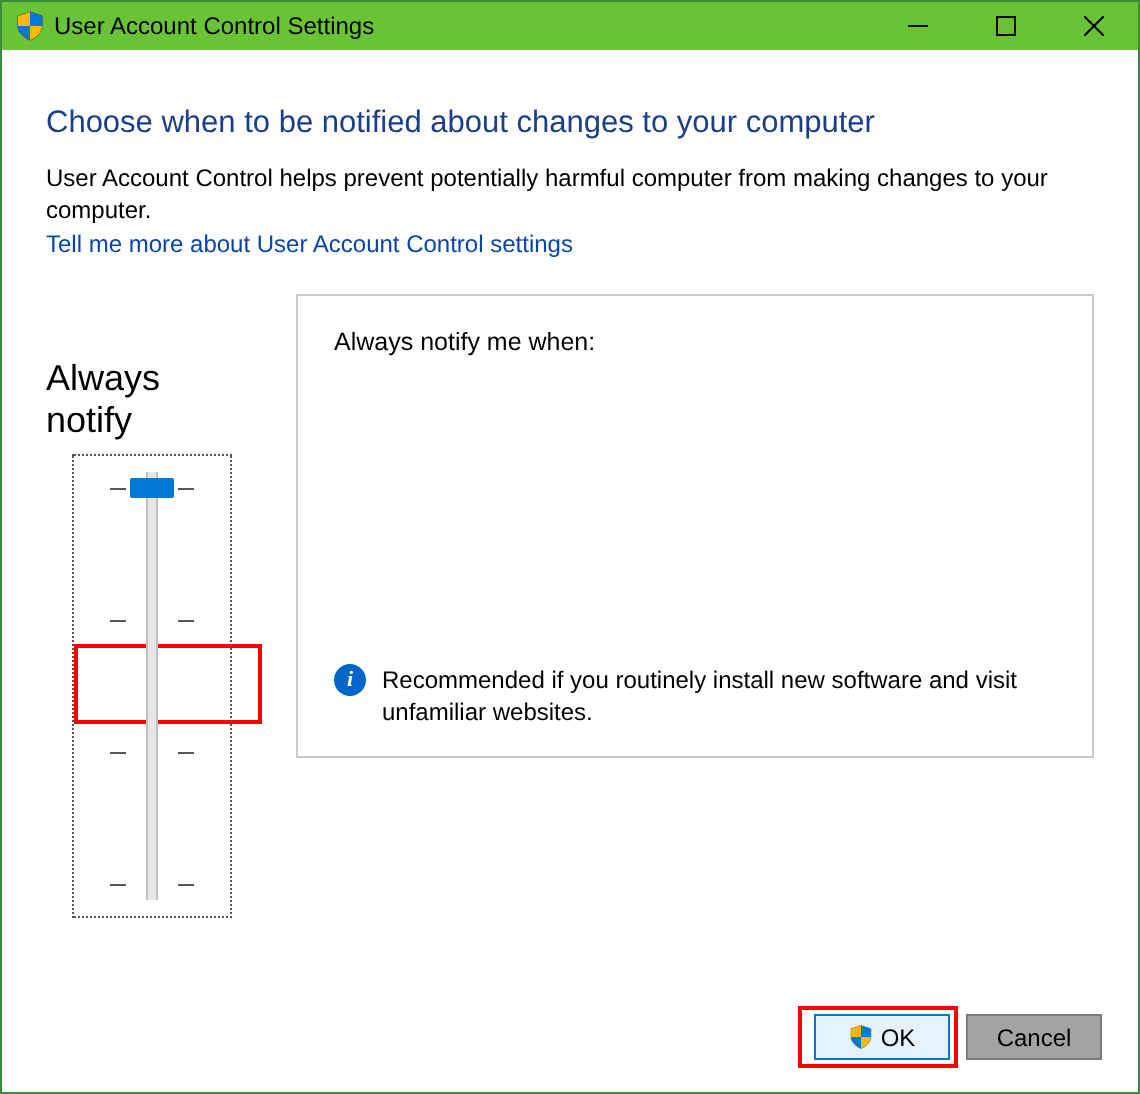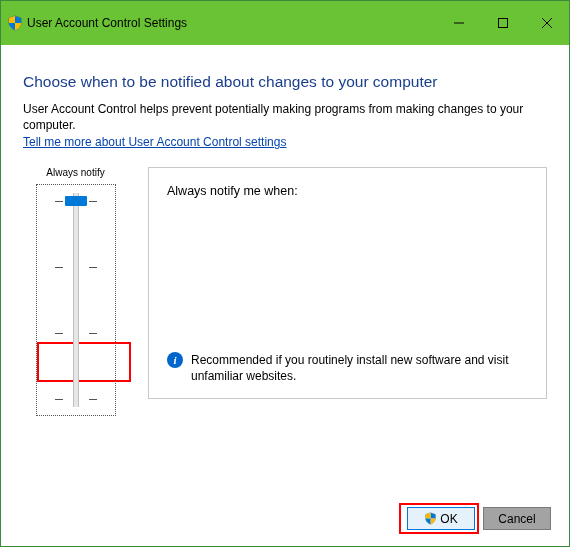--- a/index.html
+++ b/index.html
@@ -10,21 +10,21 @@
     color: #000;
     background: #fff;
     width: 570px;
     height: 547px;
     border: 1px solid #3c8a3c;
     display: flex;
     flex-direction: column;
   }
   .titlebar {
     background: #6ac335;
-    height: 44px;
+    height: 24px;
     display: flex;
     align-items: center;
     padding: 0 0 0 6px;
     color: #000;
   }
   .titlebar .title-text {
     flex: 1;
     font-size: 12px;
     padding-left: 4px;
   }
@@ -50,35 +50,35 @@
     margin: 8px 0 10px 0;
   }
   .desc {
     font-size: 12px;
     color: #000;
     line-height: 1.35;
     margin-bottom: 2px;
   }
   .link {
     color: #0645ad;
-    text-decoration: underline;
     font-size: 12px;
     cursor: pointer;
     display: inline-block;
     margin-bottom: 18px;
   }
   .main-row {
     display: flex;
     align-items: flex-start;
     gap: 20px;
   }
   .slider-col {
     width: 105px;
-    text-align: center;
-    font-size: 10px;
+    text-align: left;
+    font-size: 18px;
+    margin-top: 32px;
   }
   .slider-col .lbl-top { margin-bottom: 6px; }
   .slider-col .lbl-bot { margin-top: 8px; }
   .slider-box {
     position: relative;
     width: 80px;
     height: 232px;
     margin: 0 auto;
     border: 1px dotted #555;
   }
@@ -219,21 +219,21 @@
   <div class="ctrl">
     <svg width="10" height="10">
         <line x1="0" y1="0" x2="10" y2="10" stroke="#000" stroke-width="1"></line>
         <line x1="10" y1="0" x2="0" y2="10" stroke="#000" stroke-width="1"></line>
       </svg>
   </div>
 </div>
 
 <div class="content">
   <div class="heading">Choose when to be notified about changes to your computer</div>
-  <div class="desc">User Account Control helps prevent potentially making programs from making changes to your computer.</div>
+  <div class="desc">User Account Control helps prevent potentially harmful computer from making changes to your computer.</div>
   <a class="link">Tell me more about User Account Control settings</a>
 
   <div class="main-row" style="position:relative;">
     <div class="red-box-slider"></div>
 
     <div class="slider-col">
       <div class="lbl-top">Always notify</div>
       <div class="slider-box">
         <div class="slider-track"></div>
         <span class="tick l" style="top:16px"></span>

